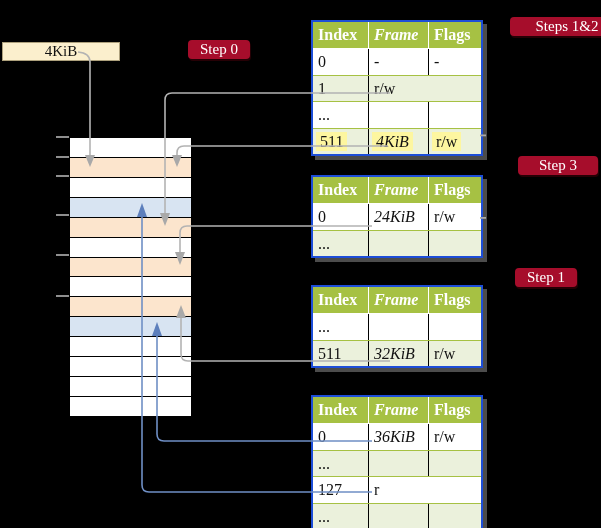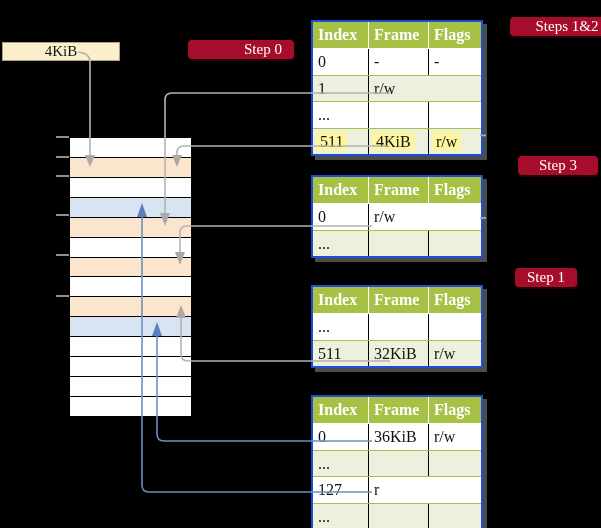--- a/index.html
+++ b/index.html
@@ -23,40 +23,40 @@
     position:absolute;left:2px;top:42px;width:116px;height:17px;
     background:#FBEFCD;border:1px solid #ADA07C;color:#111;font-size:15px;
     display:flex;align-items:center;justify-content:center;
   }
   
   .steplabel{
     position:absolute;height:19px;background:#A60D2B;color:#fff;font-size:15px;
     display:flex;align-items:center;justify-content:center;border-radius:4px;
     box-shadow:1px 2px 0 rgba(70,0,10,.55);
   }
-  #step0{left:188px;top:40px;width:62px;padding-left:44px;}
+  #step0{left:188px;top:40px;width:62px;}
   #steps12{left:510px;top:17px;width:114px;}
   #step3{left:518px;top:156px;width:80px;}
   #step4{left:515px;top:268px;width:62px;}
   
   .ptable{
     position:absolute;left:311px;border:2px solid #1d4ed8;background:#fff;
     box-shadow:4px 4px 0 rgba(190,190,190,.40);
   }
   #table1{top:20px;}
   #table2{top:175px;}
   #table3{top:285px;}
   #table4{top:395px;}
   .thead{display:flex;background:#A6C143;height:26px;border-bottom:1px solid #fff;}
   .hcell{
     color:#fff;font-weight:bold;font-size:16px;display:flex;align-items:center;
     padding-left:5px;box-sizing:border-box;
   }
   .hcell:not(:last-child){border-right:1px solid #fff;}
-  .c0{width:56px;}.c1{width:60px;}.c2{width:52px;}
+  .c0{width:56px;}.c1{width:60px;font-style:italic;}.c2{width:52px;}
   .trow{display:flex;height:25.5px;}
   .trow + .trow{border-top:1px solid #A6C143;}
   .trow[data-shade="green"]{background:#EBF1DC;}
   .trow[data-shade="white"]{background:#ffffff;}
   .tcell{
     font-size:16px;color:#111;display:flex;align-items:center;
     padding-left:5px;box-sizing:border-box;
   }
   .tcell:not(:last-child){border-right:1px solid #000;}
   .txt{display:inline-block;line-height:19px;}
@@ -153,20 +153,23 @@
 
   <div class="ptable" id="table2">
     <div class="thead">
       <div class="hcell c0">Index</div>
       <div class="hcell c1">Frame</div>
       <div class="hcell c2">Flags</div>
     </div>
     <div class="trow" data-shade="white">
       <div class="tcell c0">
           <span class="txt">0</span>
+        </div>
+      <div class="tcell c1">
+          <span class="txt">24KiB</span>
         </div>
       <div class="tcell c2">
           <span class="txt">r/w</span>
         </div>
     </div>
     <div class="trow" data-shade="green">
       <div class="tcell c0">
           <span class="txt">...</span>
         </div>
       <div class="tcell c1">

